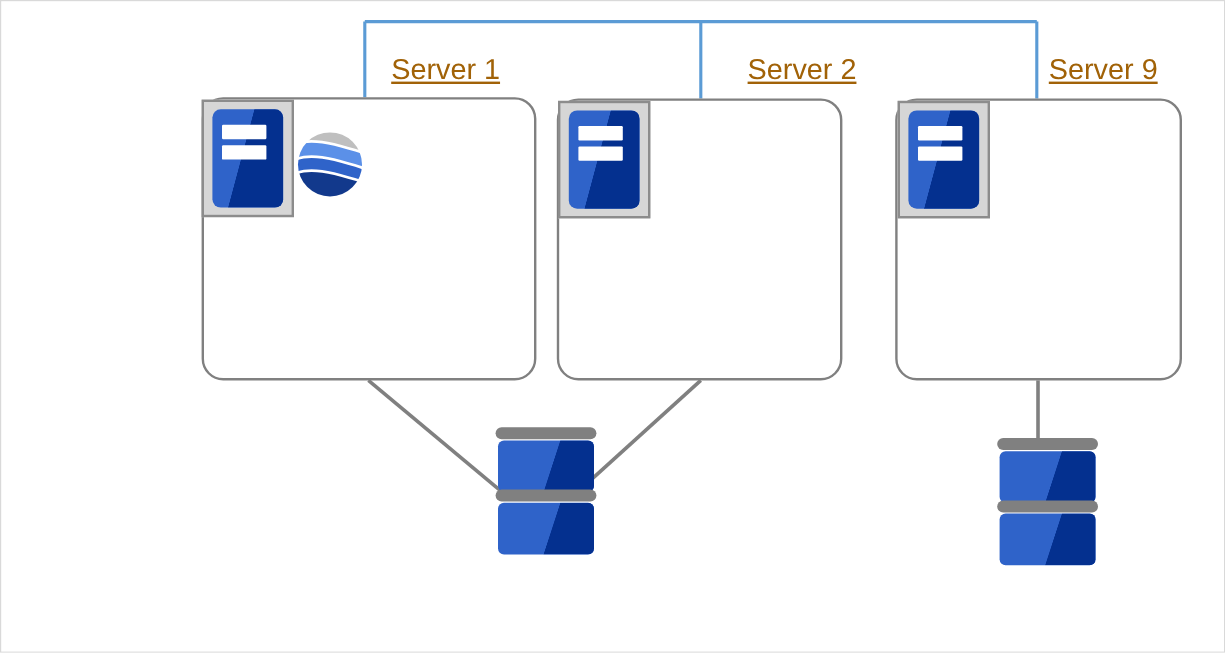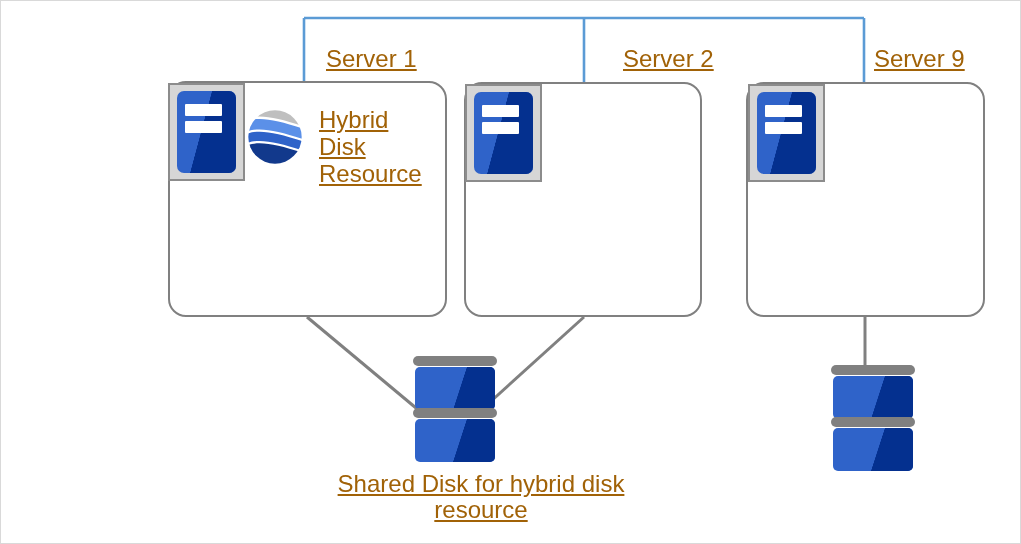--- a/index.html
+++ b/index.html
@@ -256,20 +256,15 @@
     <div class="plate p2"></div>
     <div class="slab s2">
       <div class="shade"></div>
     </div>
   </div>
 
   <div class="label" id="server1-label">Server 1</div>
   <div class="label" id="server2-label">Server 2</div>
   <div class="label" id="server3-label">Server 9</div>
 
-  <div class="label" id="hdr-label">Hybrid
-Disk
-Resource</div>
-
-  <div class="label center" id="shared-disk-label">Shared Disk
-for hybrid disk resource</div>
+
 
 </div>
 
 </body></html>

